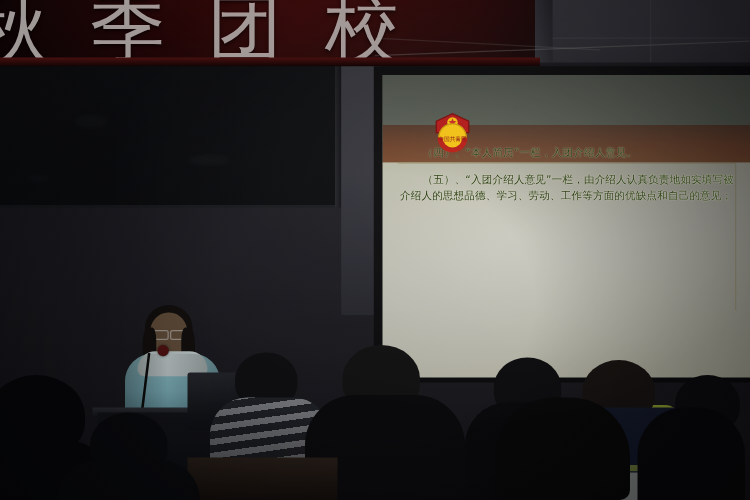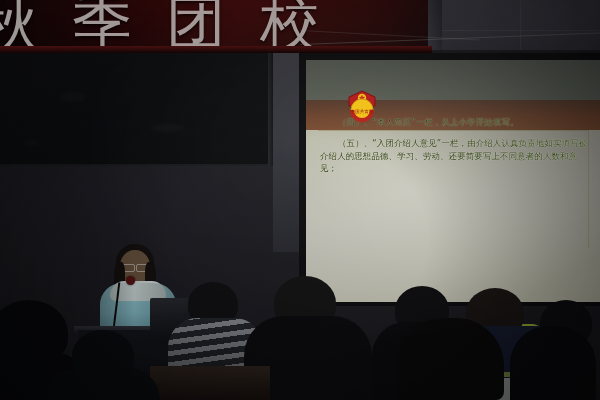--- a/index.html
+++ b/index.html
@@ -205,22 +205,22 @@
     <svg class="emblem" viewBox="0 0 40 40">
       <path d="M7 11 L20 5 L33 11 L33 20 L7 20 Z" fill="#b22020" stroke="#7d1212" stroke-width="1"></path>
       <circle cx="20" cy="12" r="4.2" fill="#f0c018"></circle>
       <path d="M20 8.6 l.9 2.1 2.3.2 -1.7 1.5 .5 2.2 -2-1.2 -2 1.2 .5-2.2 -1.7-1.5 2.3-.2z" fill="#c8302a"></path>
       <circle cx="20" cy="24" r="11" fill="#f2c21c" stroke="#c99a10" stroke-width="1"></circle>
       <path d="M10 24 a10 10 0 0 0 20 0" fill="none" stroke="#b8261f" stroke-width="4"></path>
       <text x="20" y="27" font-size="4.6" text-anchor="middle" fill="#8c1b14" font-family="DejaVu Sans, sans-serif">中国共青团</text>
     </svg>
 
     <div class="slide-text">
-      <p>（四）、“本人简历”一栏，从上小学开始填写。</p>
-      <p>（五）、“入团介绍人意见”一栏，由介绍人认真负责地如实填写被介绍人的思想品德、学习、劳动、还要简要写上不同意者的人数和意见；</p>
+      <p>（四）、“本人简历”一栏，入团介绍人意见。</p>
+      <p>（五）、“入团介绍人意见”一栏，由介绍人认真负责地如实填写被介绍人的思想品德、学习、劳动、工作等方面的优缺点和自己的意见；</p>
     </div>
   </div>
   <div class="glow"></div>
 
   <div class="pres-hair"></div>
   <div class="pres-head"></div>
   <div class="pres-glass" style="left:122px;"></div>
   <div class="pres-glass" style="left:136px;"></div>
   <div class="pres-hair-l"></div>
   <div class="pres-hair-r"></div>

